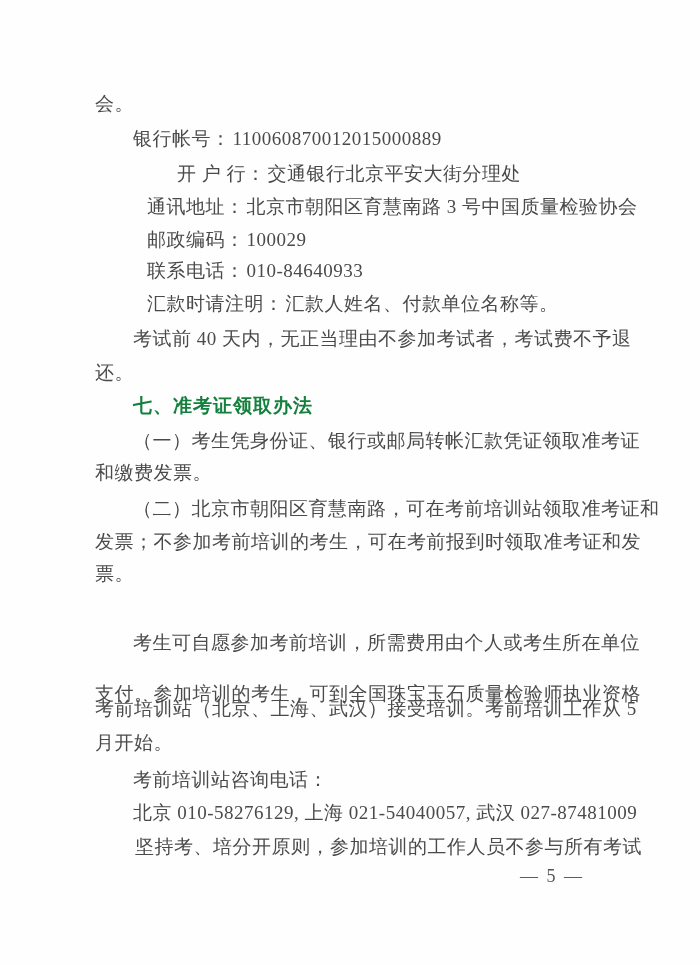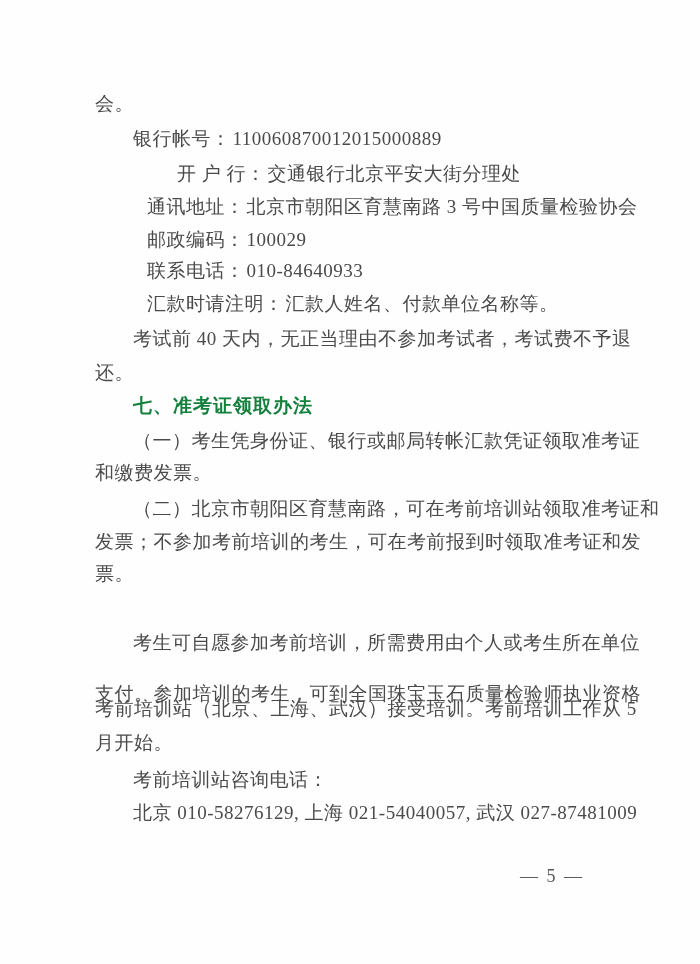--- a/index.html
+++ b/index.html
@@ -96,16 +96,17 @@
   <div class="line" style="top:664px; left:95px;margin-top:18px;">支付。参加培训的考生，可到全国珠宝玉石质量检验师执业资格</div>
 
   <div class="line" style="top:697px; left:95px;">考前培训站（北京、上海、武汉）接受培训。考前培训工作从 5</div>
 
   <div class="line" style="top:731px; left:95px;">月开始。</div>
 
   <div class="line" style="top:768px; left:133px;">考前培训站咨询电话：</div>
 
   <div class="line" style="top:801px; left:133px;">北京 010-58276129, 上海 021-54040057, 武汉 027-87481009</div>
 
+  <div class="line" style="top:835px; left:135px;">坚持考、培分开原则，参加培训的工作人员不参与所有考试</div>
 
   <div class="page-number">— 5 —</div>
 
 </div>
 
 </body></html>

